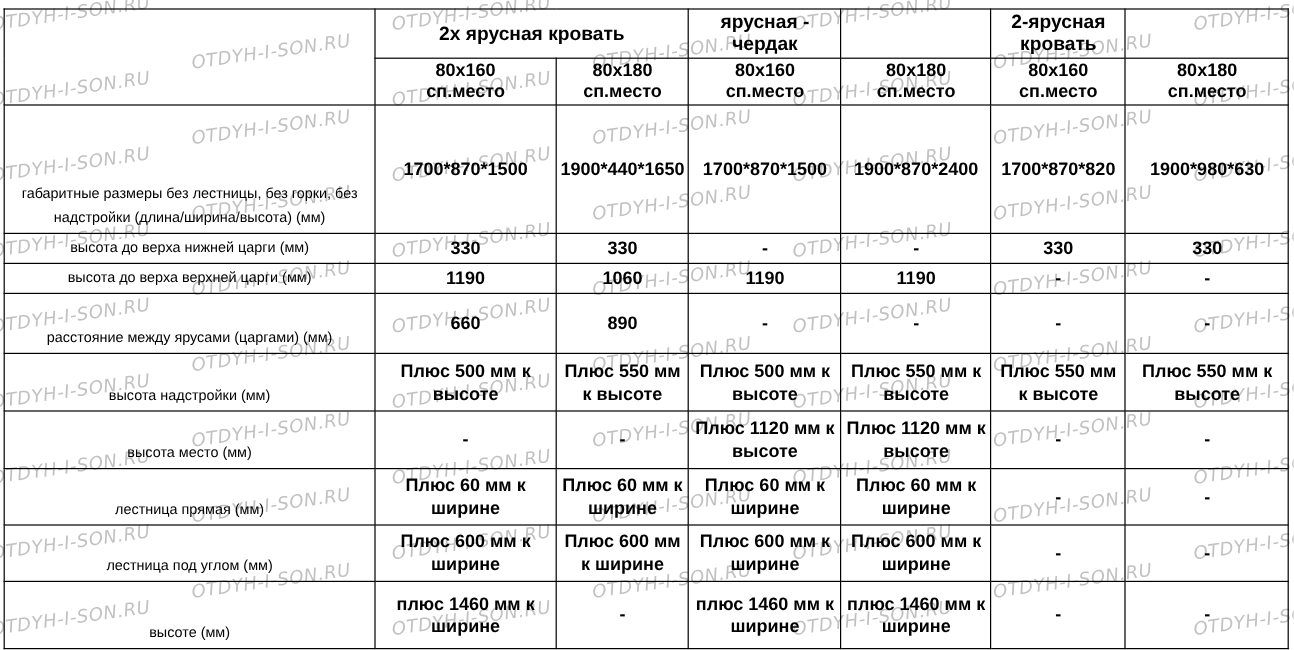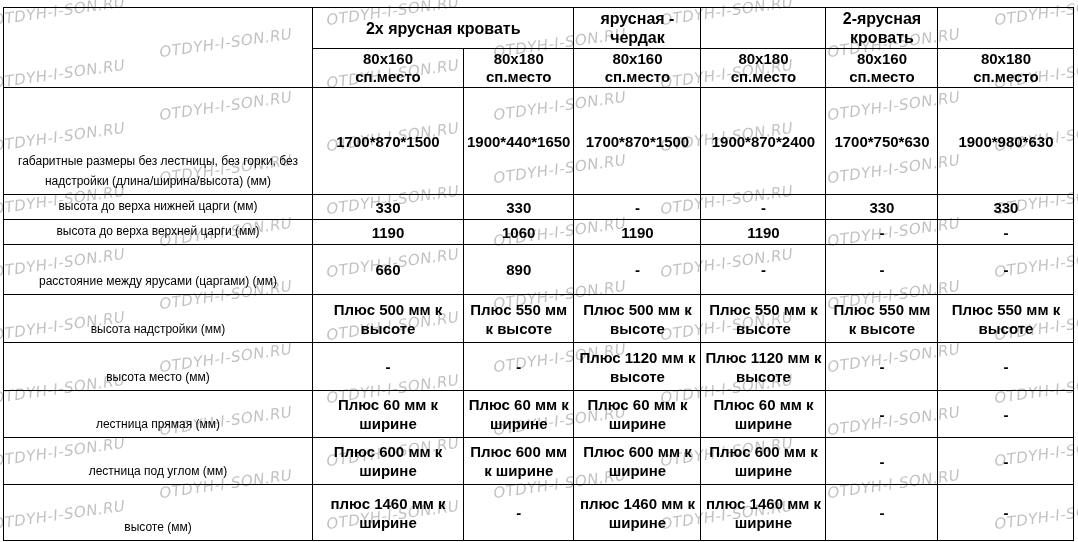--- a/index.html
+++ b/index.html
@@ -167,21 +167,21 @@
 сп.место</th>
       </tr>
   </thead>
   <tbody id="table-body">
       <tr style="height: 107px;">
         <td class="label-cell">габаритные размеры без лестницы, без горки, без надстройки (длина/ширина/высота) (мм)</td>
         <td class="value-cell">1700*870*1500</td>
         <td class="value-cell">1900*440*1650</td>
         <td class="value-cell">1700*870*1500</td>
         <td class="value-cell">1900*870*2400</td>
-        <td class="value-cell">1700*750*630</td>
+        <td class="value-cell">1700*870*820</td>
         <td class="value-cell">1900*980*630</td>
       </tr>
       <tr style="height: 23px;">
         <td class="label-cell">высота до верха нижней царги (мм)</td>
         <td class="value-cell">330</td>
         <td class="value-cell">330</td>
         <td class="value-cell">-</td>
         <td class="value-cell">-</td>
         <td class="value-cell">330</td>
         <td class="value-cell">330</td>

